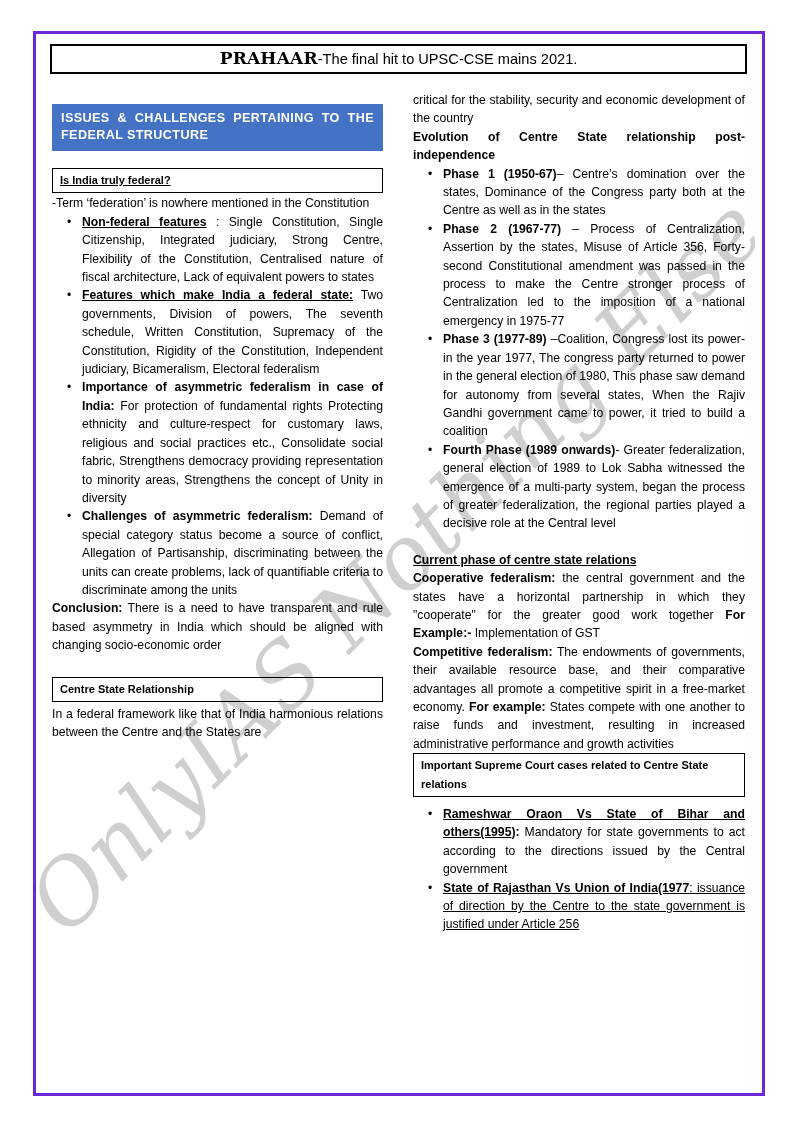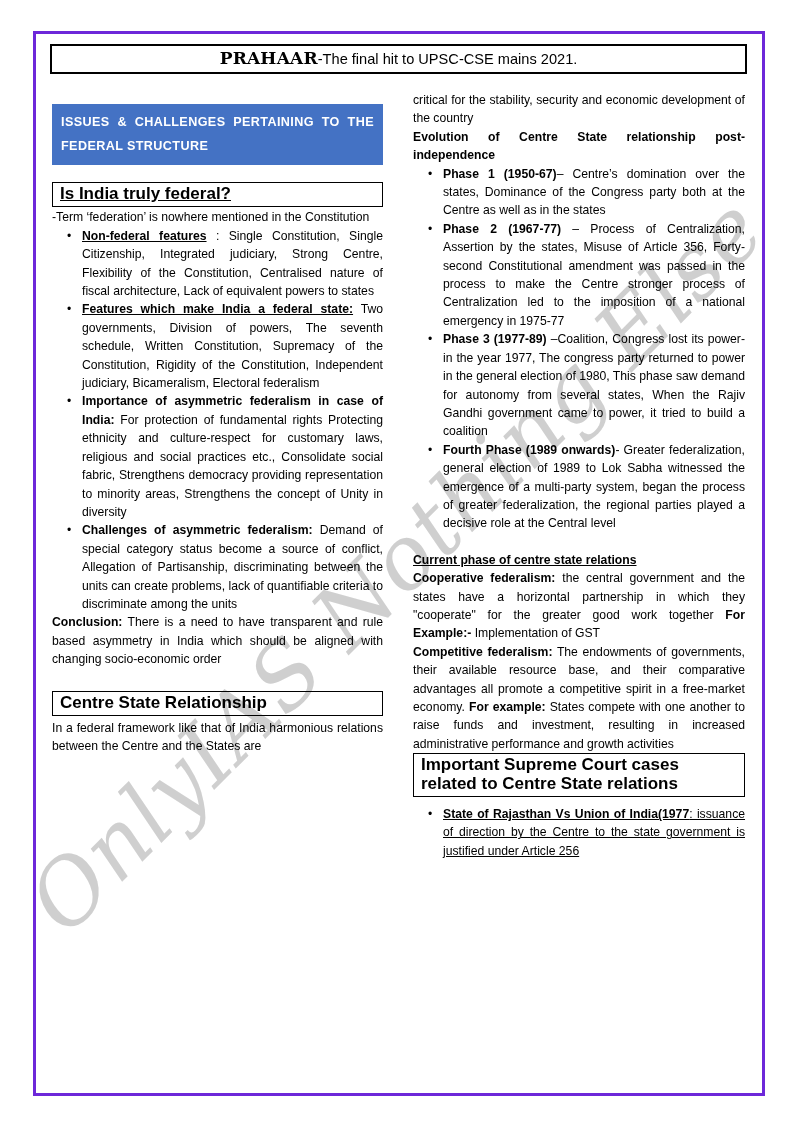--- a/index.html
+++ b/index.html
@@ -25,30 +25,30 @@
     border:2px solid #000;text-align:center;padding:2px 0 4px 0;
     background:transparent;
   }
   .brand{font-family:"DejaVu Serif", serif;font-weight:bold;font-size:17px;letter-spacing:0.2px;}
   .titlerest{font-size:14.6px;}
   .col{position:absolute;z-index:2;font-size:12.2px;line-height:18.4px;}
   .col.left{left:16px;top:70px;width:331px;}
   .col.right{left:377px;top:57px;width:332px;}
   .banner{
     background:#4472C4;color:#fff;font-weight:bold;font-size:12.6px;
-    line-height:24px;padding:6px 9px 7px 9px;letter-spacing:0.4px;
+    line-height:17px;padding:6px 9px 7px 9px;letter-spacing:0.4px;
     margin-bottom:17px;text-align:justify;
   }
   .para{margin:0;text-align:justify;}
   .blist{list-style:none;margin:0;padding:0;}
   .blist li{position:relative;padding-left:30px;text-align:justify;}
   .blist li::before{content:"\2022";position:absolute;left:15px;top:0;}
   .secbox{
     border:1.5px solid #000;padding:2px 19px 3px 7px;
-    font-size:17px;background:transparent;
+    font-size:11px;background:transparent;
   }
   .navy .b{color:#000000;}
   .b{font-weight:bold;}
   .u{text-decoration:underline;}
   .mb18{margin-bottom:18px;}
   .mb14{margin-bottom:14px;}
   .mb22{margin-bottom:22px;}
   .mb10{}
   .mb8{margin-bottom:8px;}
   .mb3{margin-bottom:3px;}
@@ -113,19 +113,20 @@
 
       <p class="para"><span class="b u">Current phase of centre state relations</span></p>
 
       <p class="para"><span class="b">Cooperative federalism:</span><span> the central government and the states have a horizontal partnership in which they "cooperate" for the greater good work together </span><span class="b">For Example:-</span><span> Implementation of GST</span></p>
 
       <p class="para mb10"><span class="b">Competitive federalism:</span><span> The endowments of governments, their available resource base, and their comparative advantages all promote a competitive spirit in a free-market economy. </span><span class="b">For example:</span><span> States compete with one another to raise funds and investment, resulting in increased administrative performance and growth activities</span></p>
 
       <div class="secbox navy mb8"><span class="b">Important Supreme Court cases related to Centre State relations</span></div>
 
       <ul class="blist">
+        <li><span class="b u">Rameshwar Oraon Vs State of Bihar and others(1995</span><span class="b">):</span><span> Mandatory for state governments to act according to the directions issued by the Central government</span></li>
         <li><span class="b u">State of Rajasthan Vs Union of India(1977</span><span class="u">: issuance of direction by the Centre to the state government is justified under Article 256</span></li>
       </ul>
 
     </div>
 
   </div>
 </div>
 
 </body></html>

